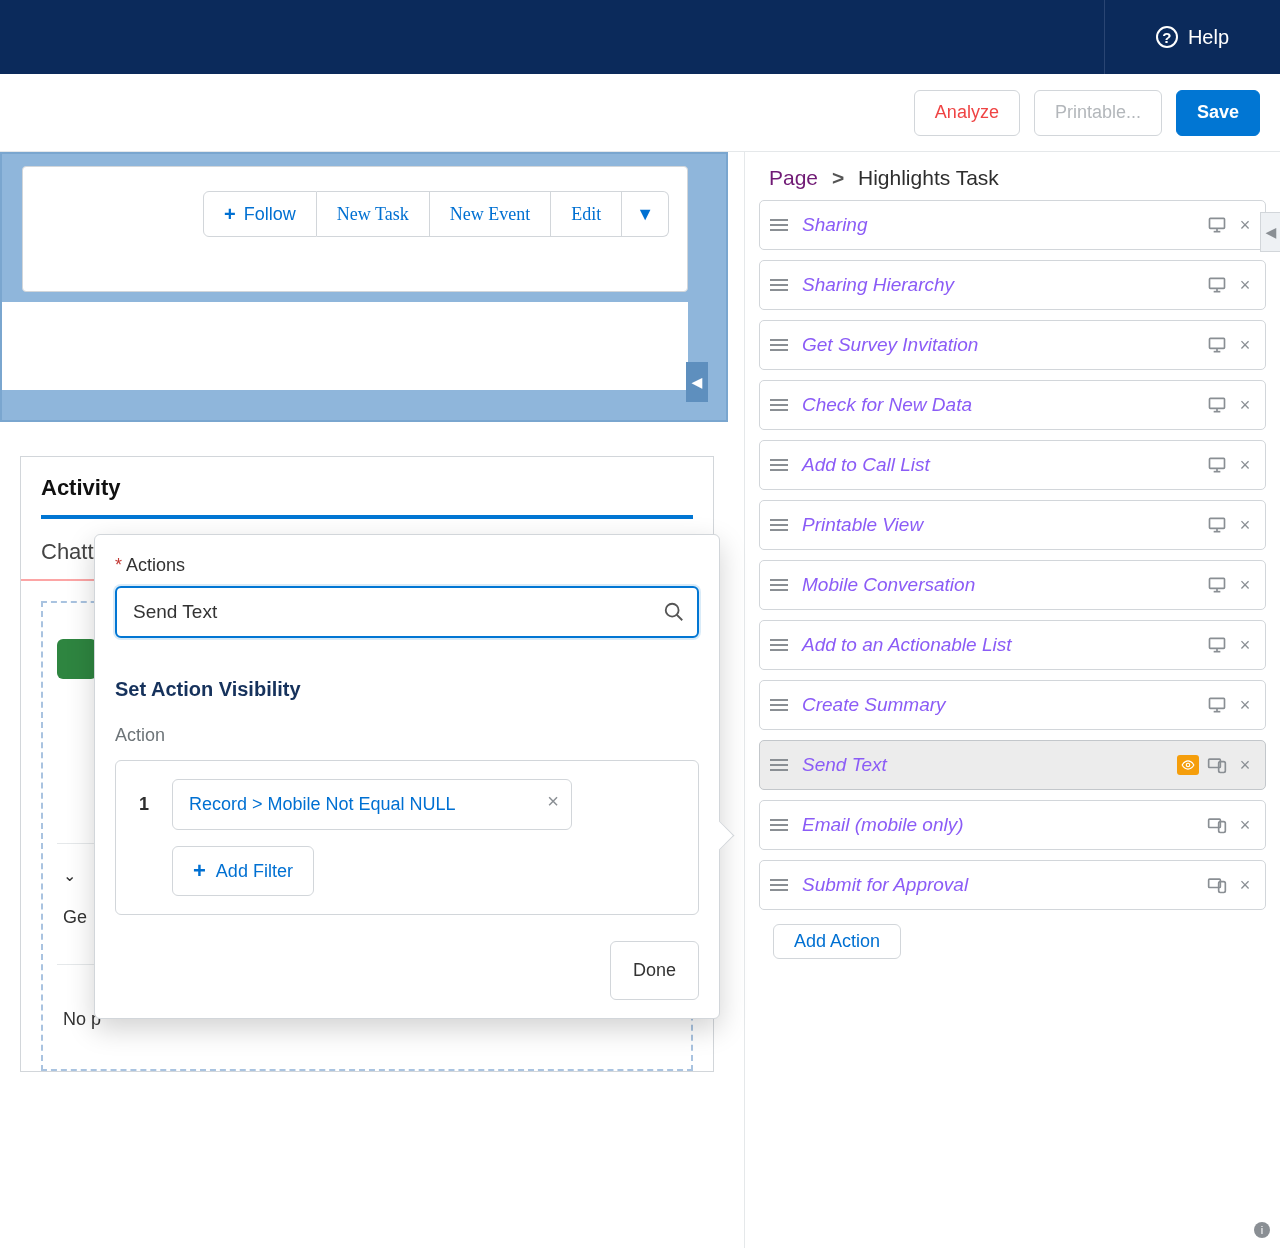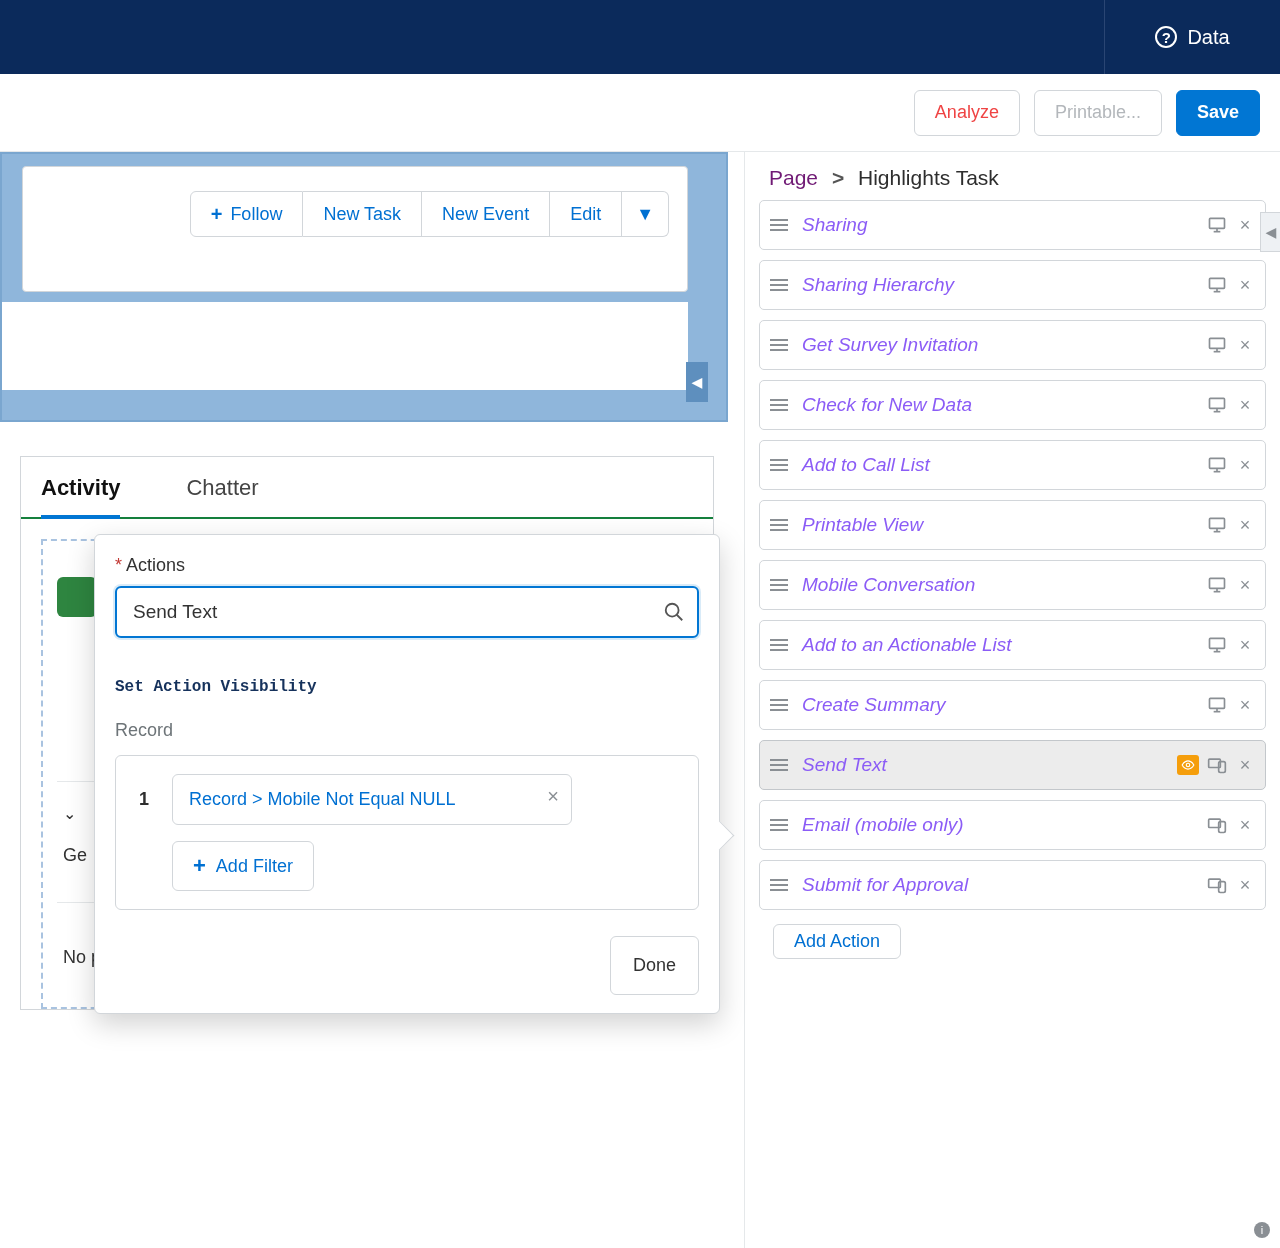--- a/index.html
+++ b/index.html
@@ -103,21 +103,21 @@
     display: flex; align-items: center;
     padding: 0 20px;
     border: 1px solid #d2d6da;
     background: #fff;
     color: #0070d2;
     font-size: 18px;
     cursor: pointer;
   }
   .btn-row .seg:first-child { border-top-left-radius: 6px; border-bottom-left-radius: 6px; }
   .btn-row .seg:last-child { border-top-right-radius: 6px; border-bottom-right-radius: 6px; }
-  .btn-row .seg + .seg { border-left: none; }
+  .btn-row .seg + .seg { border-left: none; font-family: Liberation Serif, serif; }
   .seg .plus { font-size: 20px; font-weight: 600; margin-right: 8px; }
   .seg.caret { padding: 0 14px; }
   .white-block {
     position: absolute;
     left: 0; right: 38px; top: 148px; height: 88px;
     background: #fff;
   }
   .collapse-tab {
     position: absolute;
     right: 18px; top: 208px;
@@ -126,23 +126,24 @@
     display:flex;align-items:center;justify-content:center;
     color:#fff;font-size:14px;
   }
   .tab-panel {
     margin: 34px 30px 0 20px;
     border: 1px solid #d2d6da;
     background:#fff;
   }
   .tab-row {
     display:flex;
-    gap: 66px;
+    gap: 22px;
     padding: 18px 20px 0 20px;
-    border-bottom: 2px solid #15803d;
+    border-bottom: 2px solid #fca5a5;
+    flex-direction: column;
   }
   .tab { padding-bottom: 14px; font-size:22px; color:#444; cursor:pointer;}
   .tab.active { color:#111; font-weight:700; border-bottom:4px solid #0176d3; margin-bottom:-2px;}
   .dotted-inner {
     margin: 20px 20px 0 20px;
     border: 2px dashed #a9c3e0;
     height: 470px;
     padding: 22px 14px;
   }
   .green-pill {
@@ -179,21 +180,21 @@
     padding: 0 48px 0 16px;
     font-size: 19px;
     outline: none;
     box-shadow: 0 0 0 2px rgba(1,118,211,0.15);
     color: #333;
   }
   .search-icon {
     position:absolute; right:14px; top:50%; transform:translateY(-50%);
     width:22px;height:22px;
   }
-  .popover h4 { font-size:16px; font-weight:700; color:#16325c; margin-bottom:24px;font-family:Liberation Mono, monospace;}
+  .popover h4 { font-size:20px; font-weight:700; color:#16325c; margin-bottom:24px;}
   .filters-label { font-size:18px; color:#6d7478; margin-bottom:14px;}
   .filter-box {
     border:1px solid #d2d6da; border-radius:6px;
     padding: 18px;
   }
   .filter-row { display:flex; align-items:center; gap:18px;}
   .filter-num { font-size:18px; font-weight:700; width:20px; text-align:center;}
   .filter-chip {
     flex:1;
     border:1px solid #d2d6da; border-radius:6px;
@@ -288,21 +289,21 @@
   .action-list::-webkit-scrollbar-thumb { background:#c6cace; border-radius:6px;}
   
   svg { display:block; }
 </style>
 </head>
 <body>
 
 <div class="topbar">
   <div class="help-cell">
     <span class="help-icon">?</span>
-    <span>Data</span>
+    <span>Help</span>
   </div>
 </div>
 
 <div class="toolbar">
   <button class="btn link">Analyze</button>
   <button class="btn disabled">Printable...</button>
   <button class="btn primary">Save</button>
 </div>
 
 <div class="main">
@@ -357,21 +358,21 @@
         <input class="search-input" value="Send Text" style="">
         <span class="search-icon">
           <svg viewBox="0 0 24 24" width="22" height="22" fill="none" stroke="#555" stroke-width="2">
             <circle cx="10" cy="10" r="7"></circle>
               <line x1="15" y1="15" x2="21" y2="21"></line>
           </svg>
         </span>
       </div>
 
       <h4>Set Action Visibility</h4>
-      <div class="filters-label">Record</div>
+      <div class="filters-label">Action</div>
       <div class="filter-box">
         <div class="filter-row">
           <div class="filter-num">1</div>
           <div class="filter-chip">
             <span>Record &gt; Mobile Not Equal NULL</span>
             <span class="x">×</span>
           </div>
         </div>
         <button class="add-filter-btn">
           <span class="plus">+</span>

